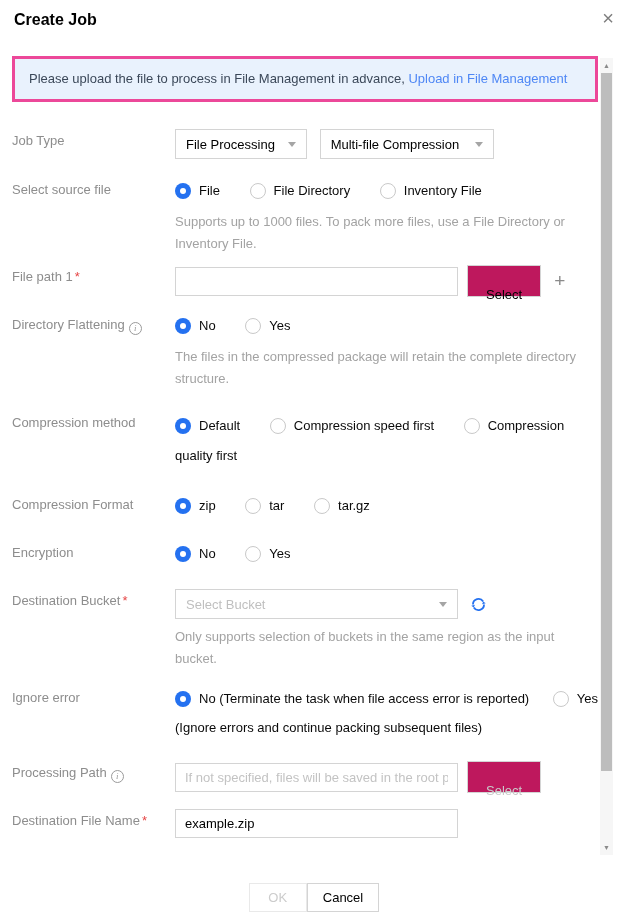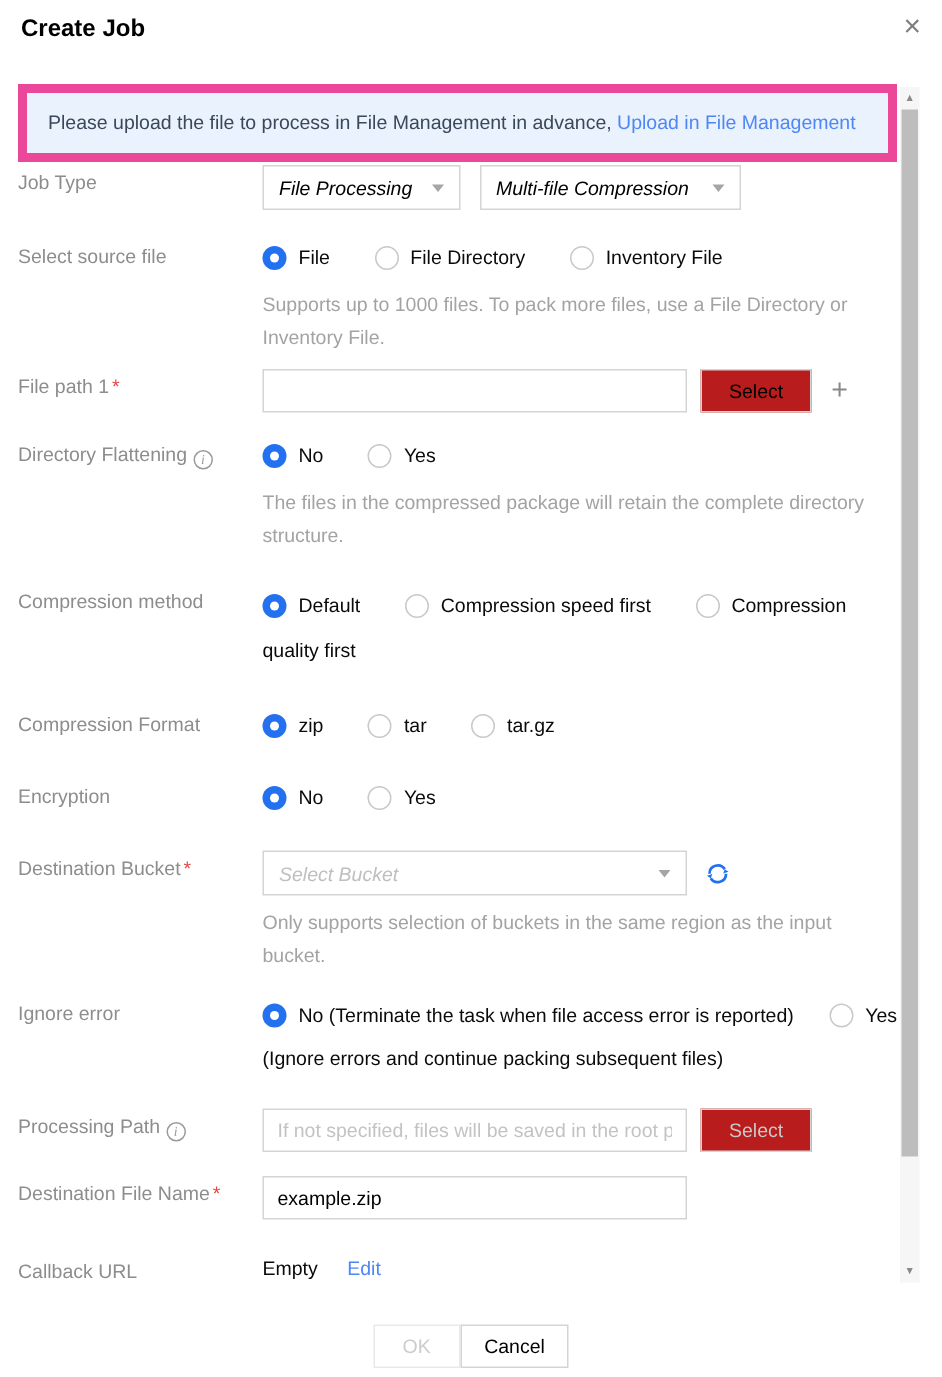--- a/index.html
+++ b/index.html
@@ -16,50 +16,50 @@
   .bodyarea { position:absolute; top:56px; left:12px; width:586px; bottom:62px; overflow:hidden; }
 
   
   .sbar { position:absolute; top:58px; right:15px; width:13px; height:797px; background:#f6f6f6; }
   .sbar .arr { position:absolute; left:0; width:13px; height:13px; text-align:center; font-size:7px; color:#8a8a8a; line-height:13px; cursor:pointer; }
   .sbar .arr-up { top:1px; }
   .sbar .arr-dn { bottom:1px; }
   .sbar .thumb { position:absolute; top:15px; left:1px; width:11px; height:698px; background:#bdbdbd; cursor:pointer; }
 
   
-  .banner { background:#e9f2fd; border:6px solid #ec4899; padding:9px 14px; line-height:22px; color:#3b4859; margin-bottom:2px; }
+  .banner { background:#e9f2fd; border:3px solid #ec4899; padding:9px 14px; line-height:22px; color:#3b4859; margin-bottom:27px; }
   .blink { color:#4e87f5; cursor:pointer; }
 
   
   .row { display:flex; margin-bottom:19px; }
   .row .lbl { width:163px; flex:none; color:#8d8d8d; padding-top:3px; line-height:18px; }
   .row .ctl { flex:1; min-width:0; }
   .req { color:#e54545; margin-left:2px; }
   .help { color:#a3a3a3; line-height:22px; margin-top:7px; }
 
   .iinfo { display:inline-block; width:13px; height:13px; border:1px solid #9a9a9a; border-radius:50%; color:#9a9a9a; font-size:9px; line-height:11px; text-align:center; vertical-align:-2px; margin-left:4px; font-style:italic; font-family:"Liberation Serif",serif; cursor:pointer; }
 
   
-  .sel { display:inline-flex; align-items:center; justify-content:space-between; height:30px; border:1px solid #d4d4d4; background:#fff; padding:0 10px; cursor:pointer; color:#000;font-style:italic; }
+  .sel { display:inline-flex; align-items:center; justify-content:space-between; height:30px; border:1px solid #d4d4d4; background:#fff; padding:0 10px; cursor:pointer; color:#000; }
   .sel .caret { width:0; height:0; border-left:4px solid transparent; border-right:4px solid transparent; border-top:5px solid #a5a5a5; margin-left:12px; }
   .sel1 { width:132px; margin-right:9px; }
   .sel2 { width:174px; }
   .selwide { width:283px; color:#bfbfbf; }
 
   
   .radio { display:inline; margin-right:26px; cursor:pointer; line-height:26px; }
   .rc { display:inline-block; width:16px; height:16px; border-radius:50%; border:1px solid #c9c9c9; background:#fff; vertical-align:-4px; margin-right:8px; position:relative; }
   .rc.on { border:none; background:#2471f0; }
   .rc.on::after { content:""; position:absolute; left:5px; top:5px; width:6px; height:6px; border-radius:50%; background:#fff; }
   .rt { color:#0a0a0a; }
 
   
   .ipt { width:283px; height:29px; border:1px solid #d4d4d4; padding:0 9px; font-size:13px; font-family:inherit; color:#000; outline:none; }
   .ipt::placeholder { color:#c3c3c3; }
-  .btn-sel { display:inline-block; height:29px; line-height:27px; border:1px solid #d4d4d4; background:#b91c1c; padding:0 18px; margin-left:9px; cursor:pointer; color:#000; font-size:13px; }
+  .btn-sel { display:inline-block; height:29px; line-height:27px; border:1px solid #d4d4d4; background:#be185d; padding:15px 18px; margin-left:9px; cursor:pointer; color:#000; font-size:13px; }
   .btn-sel.disabled { color:#c9c9c9; cursor:default; }
   .plus { display:inline-block; color:#8a8a8a; font-size:19px; vertical-align:-2px; margin-left:13px; cursor:pointer; font-weight:400; }
 
   .inline-flex { display:flex; align-items:center; }
 
   .refresh { margin-left:12px; cursor:pointer; display:inline-flex; }
 
   .cb-empty { color:#0a0a0a; margin-right:16px; }
   .edit { color:#4e87f5; cursor:pointer; }
 

